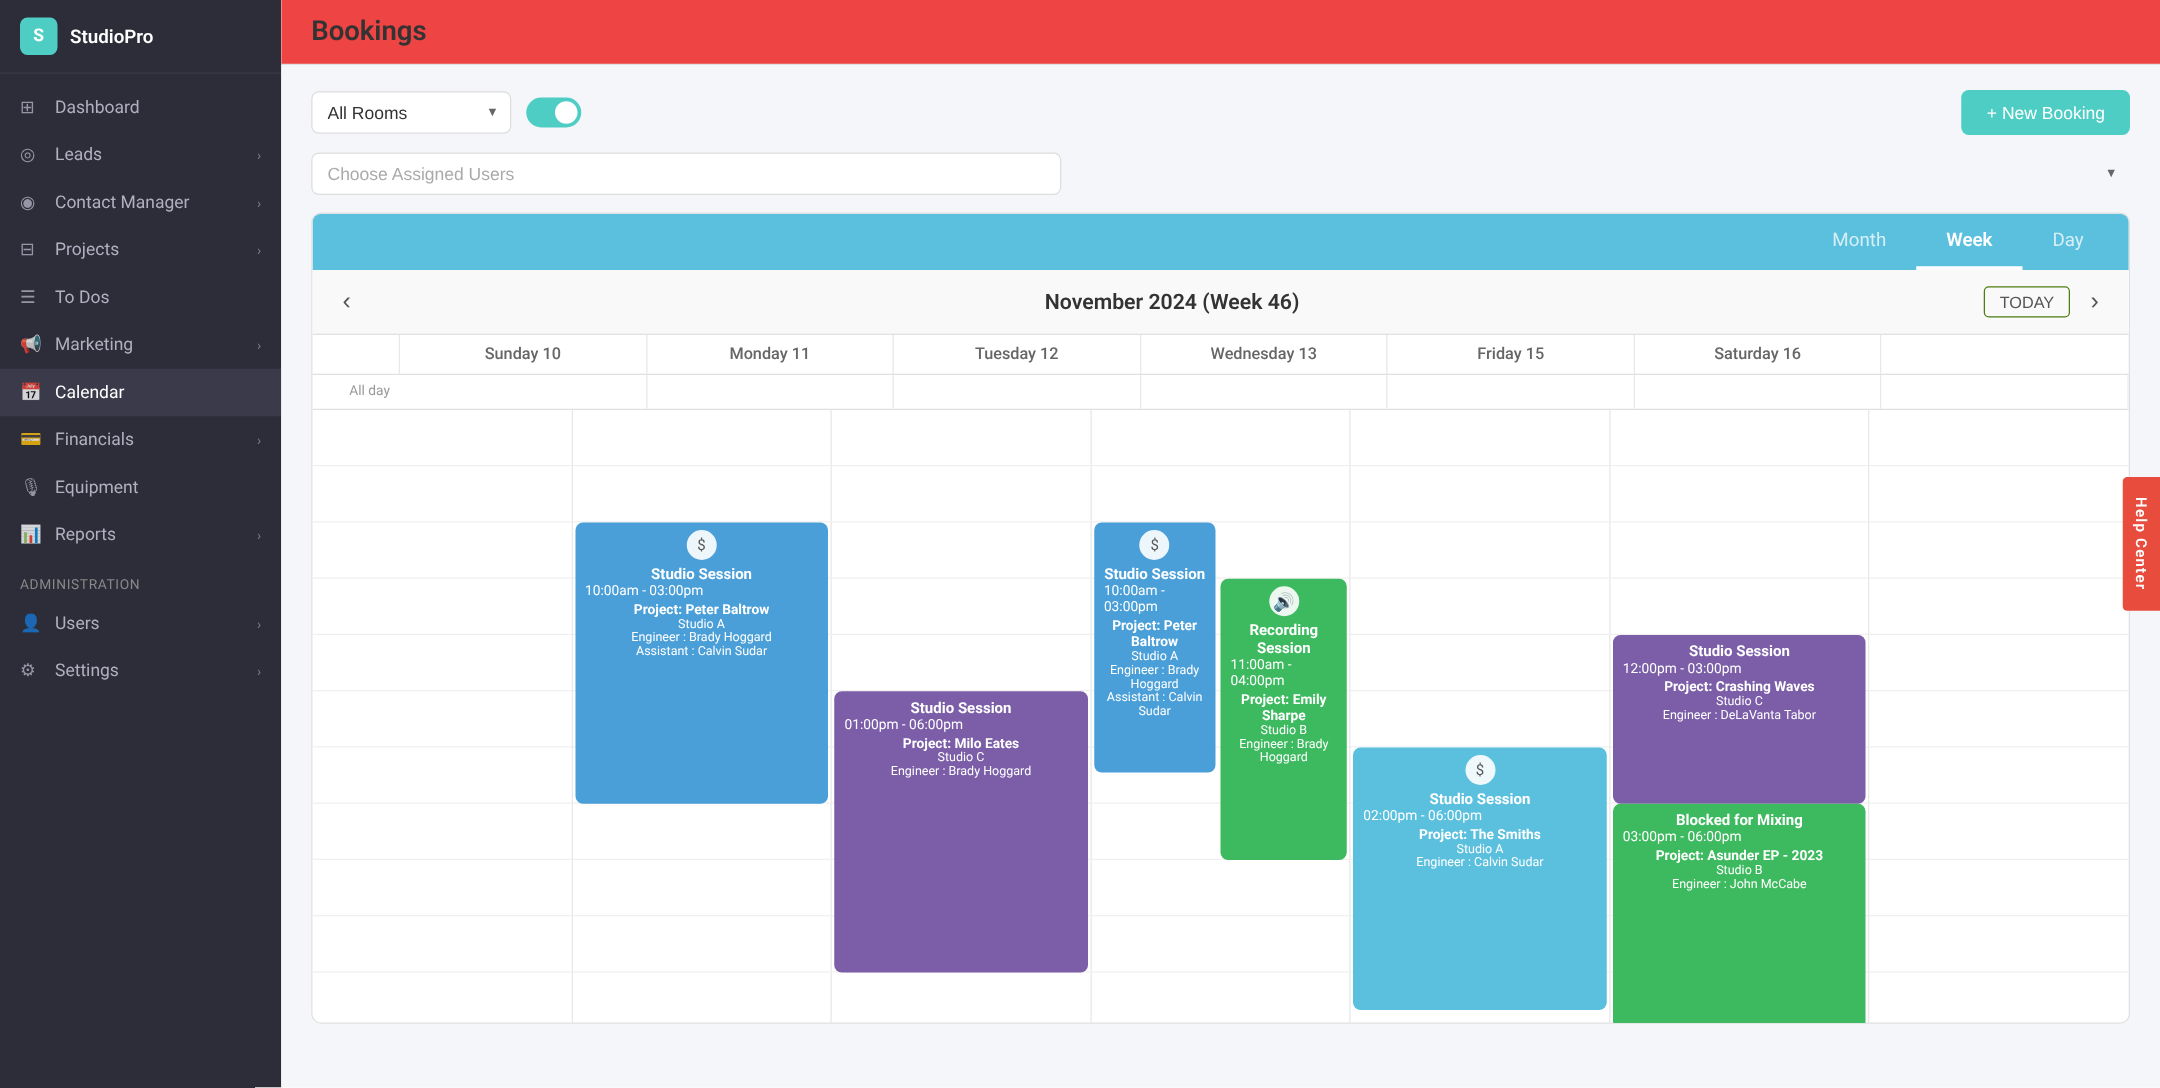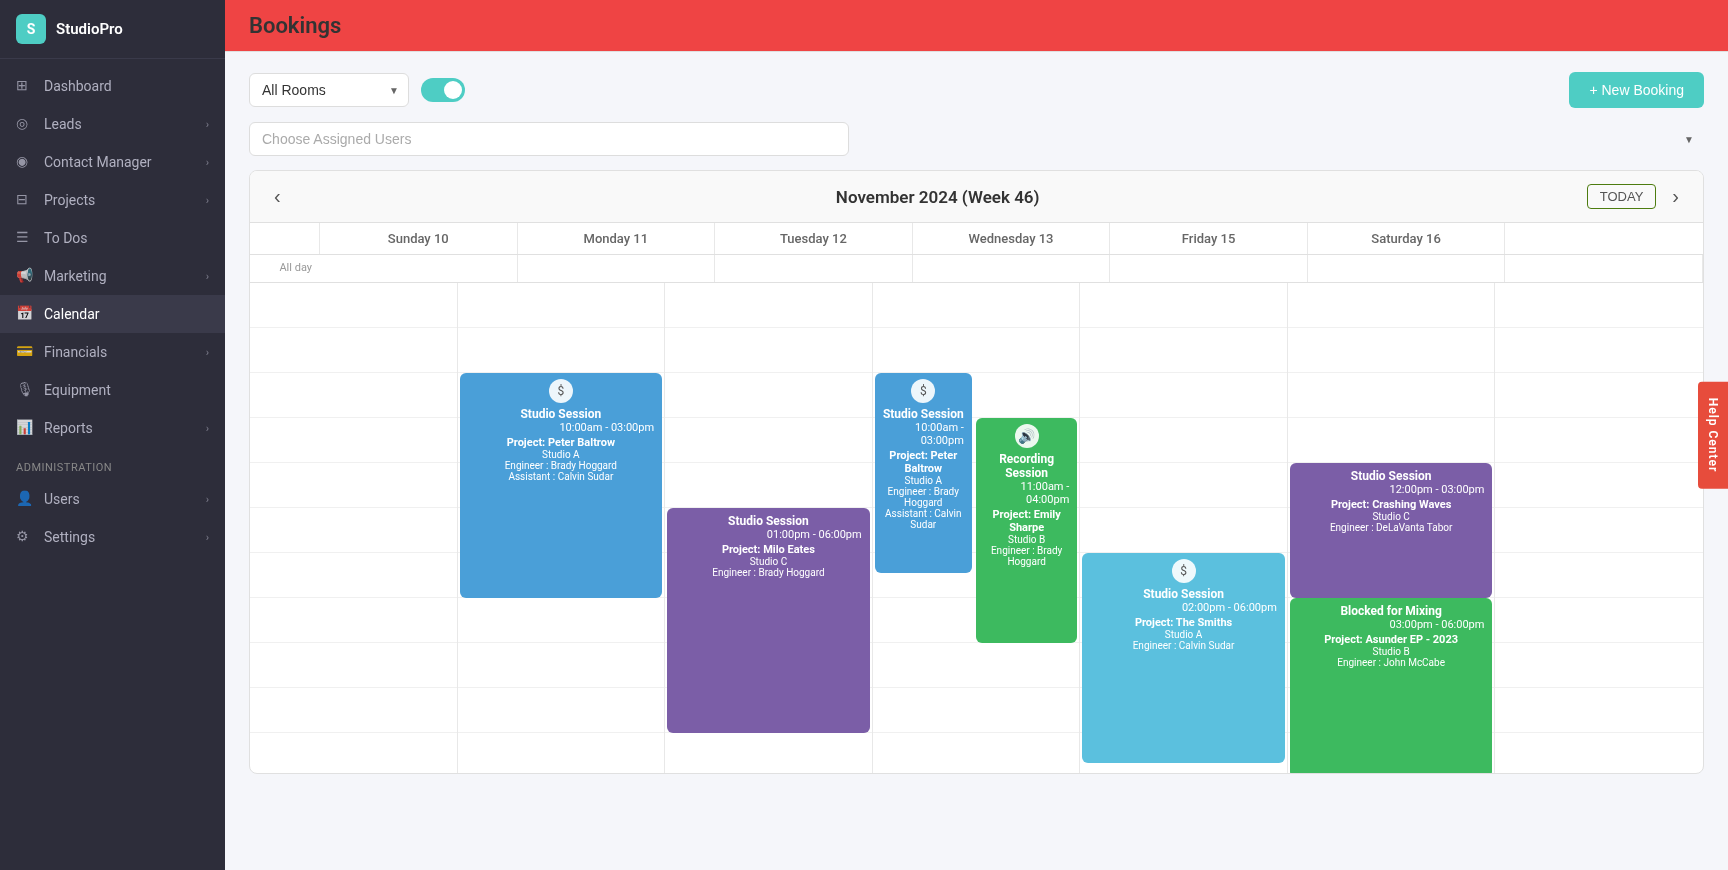--- a/index.html
+++ b/index.html
@@ -153,21 +153,21 @@
     }
     .time-cell { height: 45px; border-bottom: 1px solid #f0f0f0; }
 
     
     .event {
       position: absolute; border-radius: 6px; padding: 6px 8px;
       font-size: 11px; color: white; overflow: hidden; cursor: pointer;
       left: 2px; right: 2px;
     }
     .event-title { font-weight: 700; font-size: 12px; text-align: center; }
-    .event-time { text-align: right; font-size: 11px; margin-bottom: 2px; }
+    .event-time { text-align: left; font-size: 11px; margin-bottom: 2px; }
     .event-project { font-weight: 700; text-align: center; font-size: 11px; }
     .event-detail { text-align: center; font-size: 10px; }
     .event-icon {
       width: 24px; height: 24px; background: rgba(255,255,255,0.9);
       border-radius: 50%; display: flex; align-items: center; justify-content: center;
       margin: 0 auto 4px; font-size: 12px; color: #555;
     }
     .event-blue { background: #4a9fd8; }
     .event-purple { background: #7b5ea7; }
     .event-green { background: #3dba5f; }
@@ -302,20 +302,25 @@
     <div class="assigned-users-row">
       <div class="select-wrapper">
         <select class="assigned-users-select">
           <option value="">Choose Assigned Users</option>
         </select>
       </div>
     </div>
 
     <div class="calendar-container">
 
+      <div class="calendar-view-tabs">
+        <div class="view-tab">Month</div>
+        <div class="view-tab active">Week</div>
+        <div class="view-tab">Day</div>
+      </div>
 
       <div class="calendar-header-nav">
         <button class="nav-btn">‹</button>
         <span class="week-title">November 2024 (Week 46)</span>
         <div style="display:flex;align-items:center;gap:8px">
           <button class="today-btn">TODAY</button>
           <button class="nav-btn">›</button>
         </div>
       </div>
 

